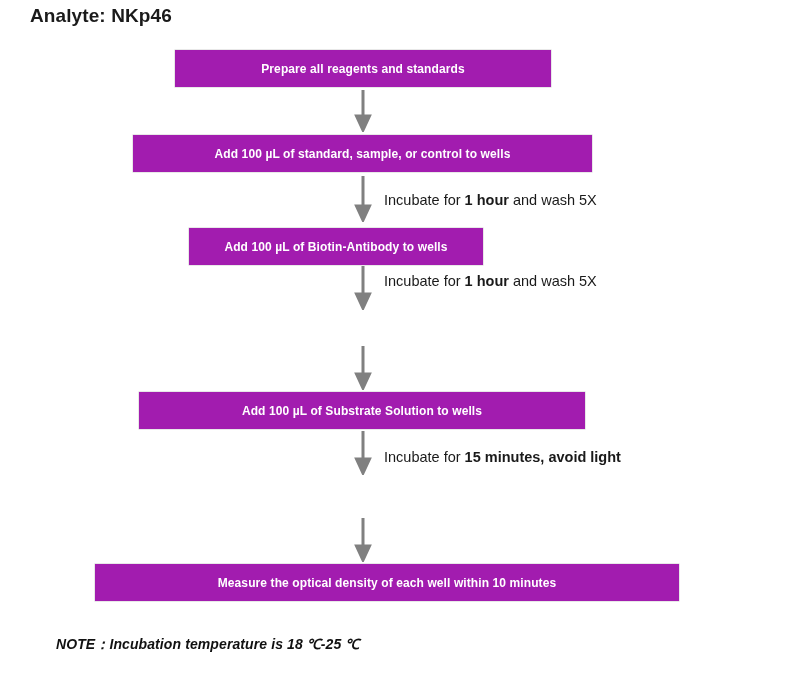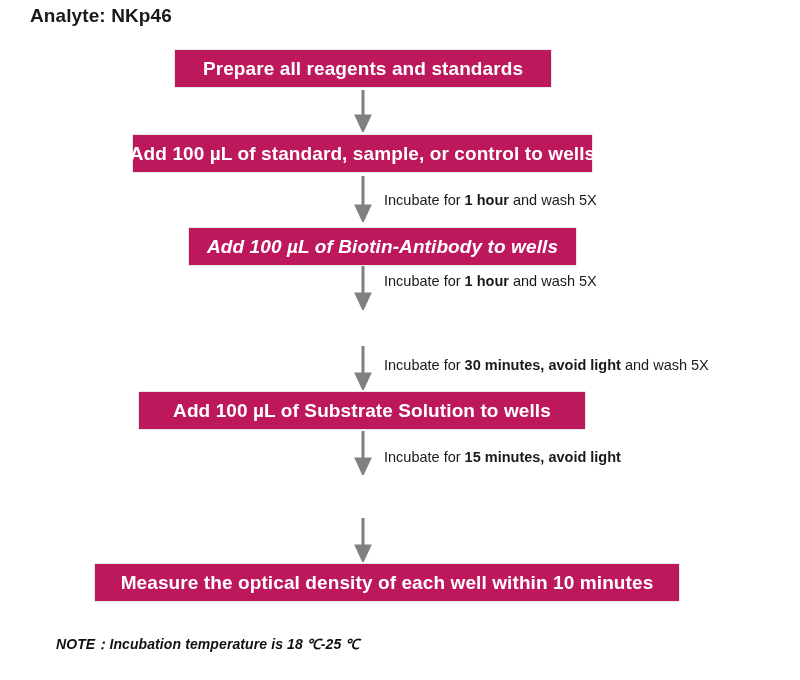--- a/index.html
+++ b/index.html
@@ -21,23 +21,23 @@
     left: 30px;
     top: 5px;
     font-size: 19px;
     font-weight: 700;
     color: #1a1a1a;
     letter-spacing: 0.1px;
     white-space: nowrap;
   }
   .step-box {
     position: absolute;
-    background: #be185d;
+    background: #a21caf;
     color: #ffffff;
-    font-size: 19px;
+    font-size: 12px;
     font-weight: 700;
     display: flex;
     align-items: center;
     justify-content: center;
     letter-spacing: 0.1px;
     white-space: nowrap;
     box-sizing: border-box;
     box-shadow: 0 0 0 0.5px rgba(120,120,120,0.35);
   }
   .arrow {
@@ -91,41 +91,38 @@
 
   <div class="arrow" style="left:352px; top:176px; height:46px;">
     <svg width="22" height="46" viewBox="0 0 22 46" aria-hidden="true">
       <path d="M11 0 L11 31 M11 44 L4.5 30 L17.5 30 Z" fill="#808080" stroke="#808080" stroke-width="3"></path>
     </svg>
   </div>
   <div class="annot" style="left:384px; top:193px;">
     <span>Incubate for </span><b>1 hour</b><span> and wash 5X</span>
   </div>
 
-  <div class="step-box" style="left:189px; top:228px; width:387px; height:37px;font-style:italic;">
+  <div class="step-box" style="left:189px; top:228px; width:294px; height:37px;">
     <span>Add 100 µL of Biotin-Antibody to wells</span>
   </div>
 
   <div class="arrow" style="left:352px; top:266px; height:44px;">
     <svg width="22" height="44" viewBox="0 0 22 44" aria-hidden="true">
       <path d="M11 0 L11 29 M11 42 L4.5 28 L17.5 28 Z" fill="#808080" stroke="#808080" stroke-width="3"></path>
     </svg>
   </div>
   <div class="annot" style="left:384px; top:274px;">
     <span>Incubate for </span><b>1 hour</b><span> and wash 5X</span>
   </div>
 
 
   <div class="arrow" style="left:352px; top:346px; height:44px;">
     <svg width="22" height="44" viewBox="0 0 22 44" aria-hidden="true">
       <path d="M11 0 L11 29 M11 42 L4.5 28 L17.5 28 Z" fill="#808080" stroke="#808080" stroke-width="3"></path>
     </svg>
-  </div>
-  <div class="annot" style="left:384px; top:358px;">
-    <span>Incubate for </span><b>30 minutes, avoid light</b><span> and wash 5X</span>
   </div>
 
   <div class="step-box" style="left:139px; top:392px; width:446px; height:37px;">
     <span>Add 100 µL of Substrate Solution to wells</span>
   </div>
 
   <div class="arrow" style="left:352px; top:431px; height:44px;">
     <svg width="22" height="44" viewBox="0 0 22 44" aria-hidden="true">
       <path d="M11 0 L11 29 M11 42 L4.5 28 L17.5 28 Z" fill="#808080" stroke="#808080" stroke-width="3"></path>
     </svg>

